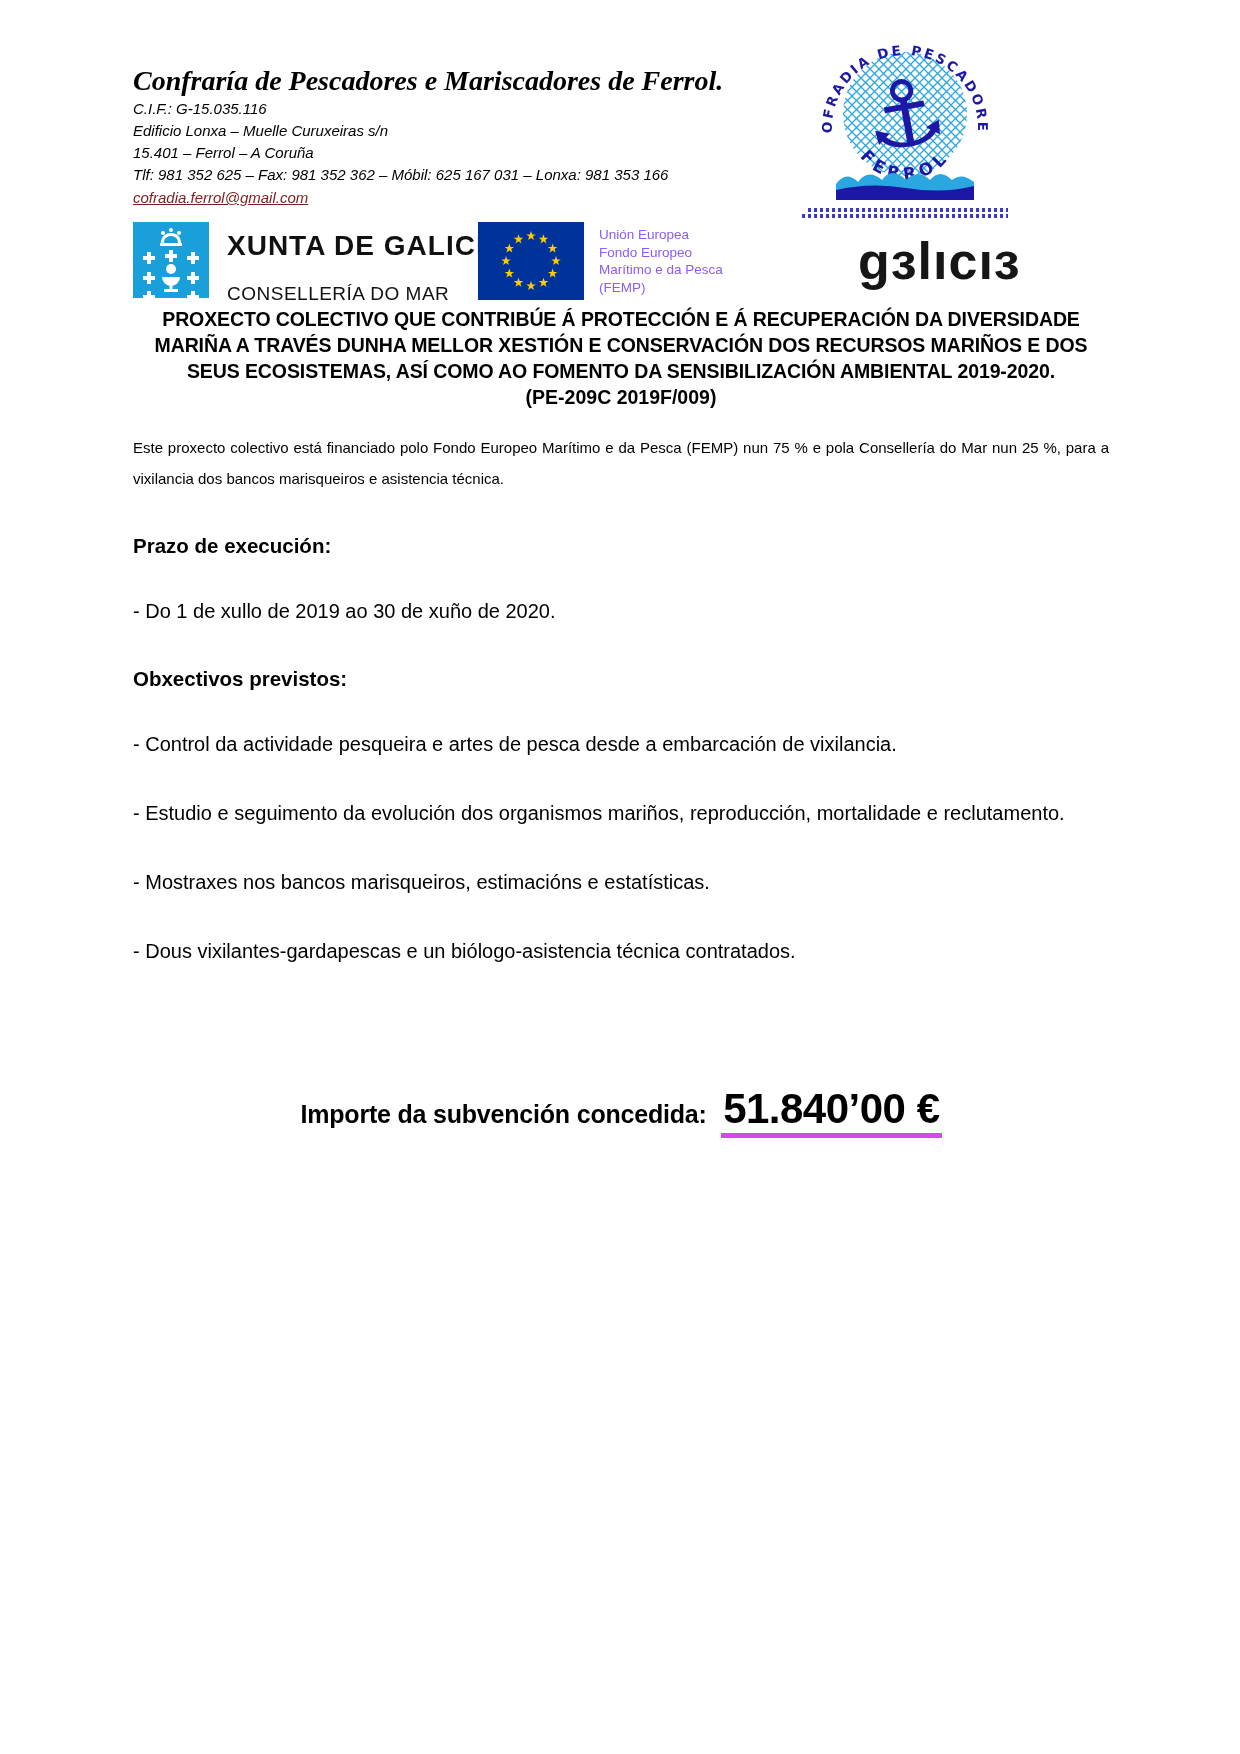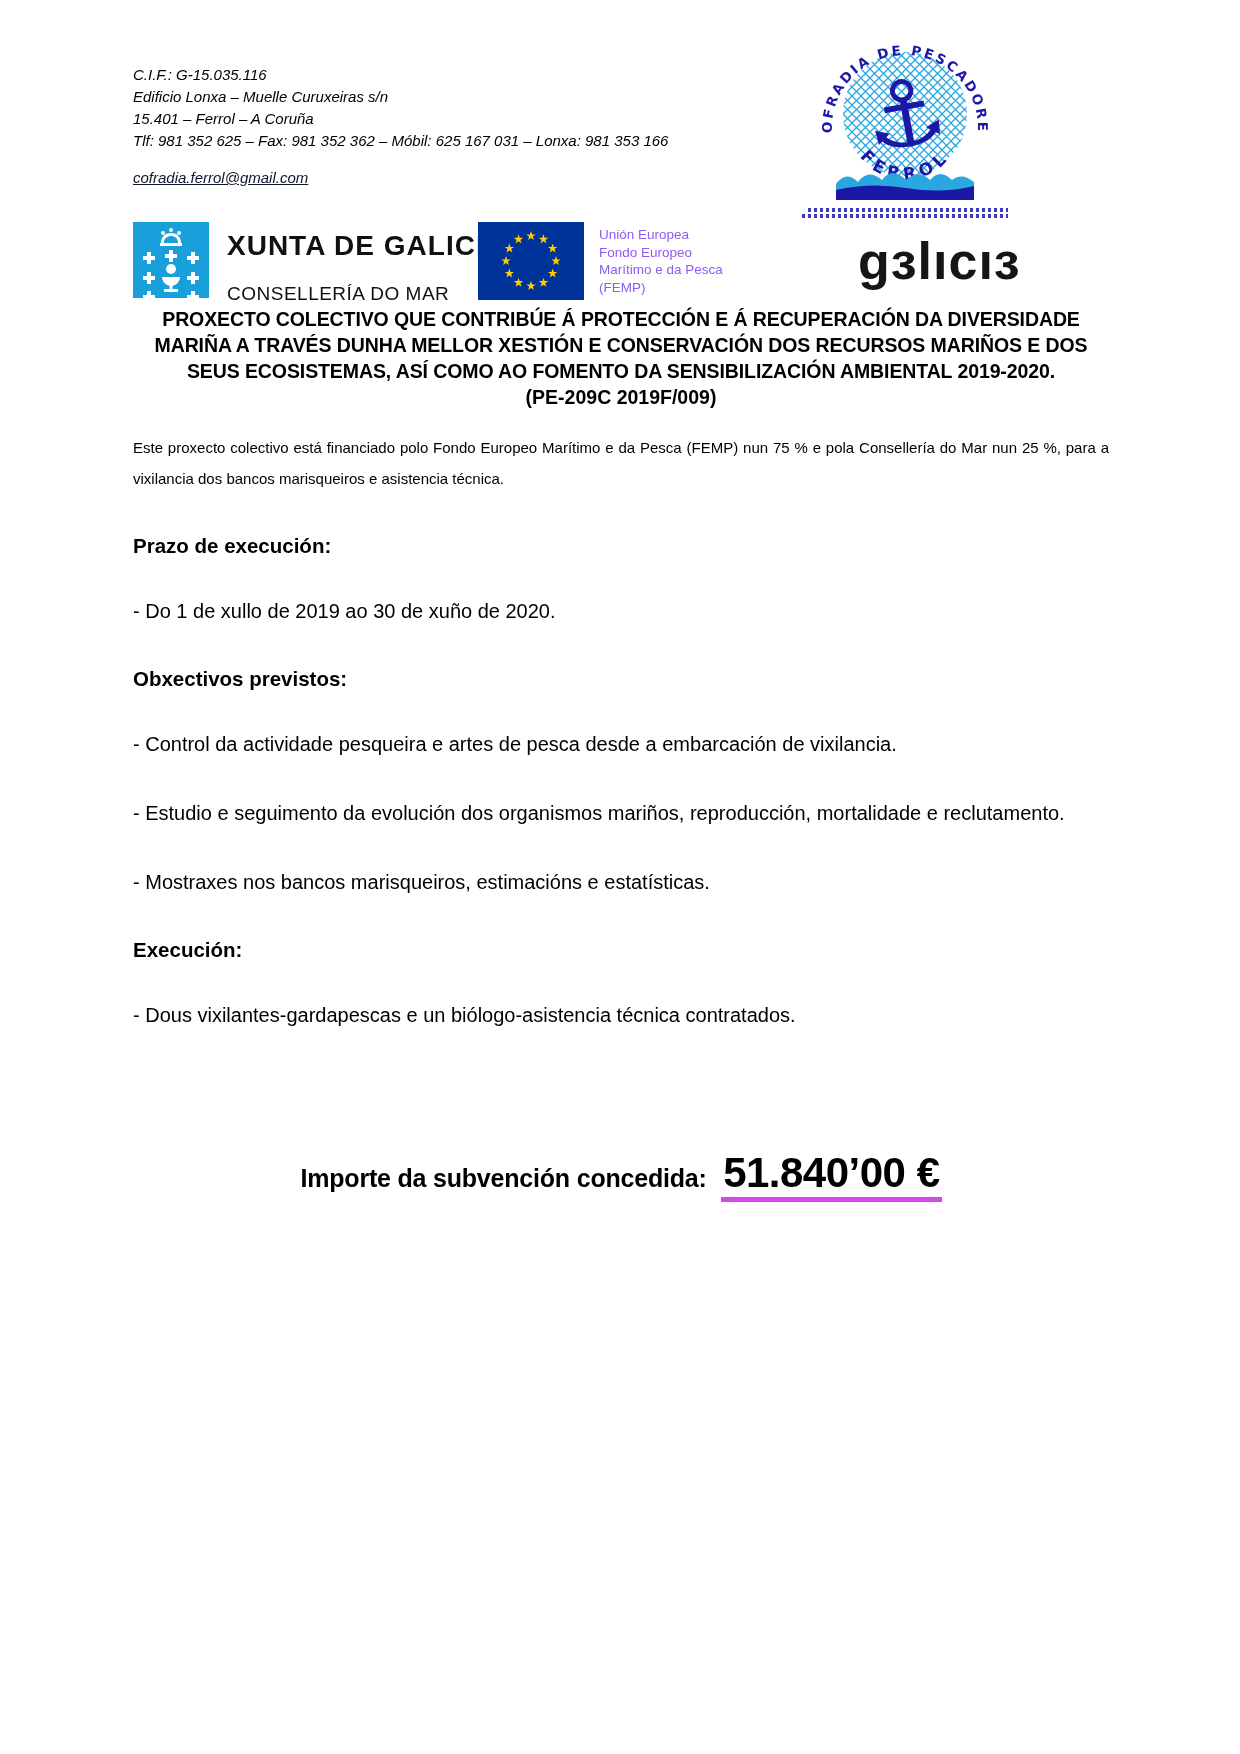--- a/index.html
+++ b/index.html
@@ -4,22 +4,22 @@
 <style>
   * { margin:0; padding:0; box-sizing:border-box; }
   body { background:#ffffff; font-family:"Liberation Sans", sans-serif; color:#000; }
   .page { position:relative; width:1240px; height:1754px; background:#fff; overflow:hidden; }
 
   
   .letterhead { position:absolute; left:133px; top:64px; width:660px; }
   .org-name { font-family:"Liberation Serif", serif; font-style:italic; font-weight:bold;
               font-size:28px; line-height:34px; white-space:nowrap; }
   .contact-line { font-style:italic; font-size:15px; line-height:22px; color:#000; }
-  .email-link { font-style:italic; font-size:15px; line-height:22px; color:#0f172a;
-                text-decoration:underline; display:inline-block; margin-top:15px; }
+  .email-link { font-style:italic; font-size:15px; line-height:22px; color:#7f1d1d;
+                text-decoration:underline; display:inline-block; margin-top:1px; }
 
   
   .seal-wrap { position:absolute; left:798px; top:42px; width:214px; }
   .seal-print-line { height:4px; margin:2px 0 0 10px;
      background:repeating-linear-gradient(90deg,#3a3ac0 0 3px, transparent 3px 6px); }
   .seal-print-line.l2 { margin-left:4px; }
 
   
   .xunta { position:absolute; left:133px; top:222px; display:flex; align-items:flex-start; }
   .xunta-text { margin-left:18px; padding-top:8px; }
@@ -43,20 +43,21 @@
   .grant-label { font-size:25px; font-weight:bold; letter-spacing:-0.2px; }
   .grant-amount { font-size:42px; font-weight:bold; letter-spacing:-0.5px;
       display:inline-block; margin-left:10px; border-bottom:5px solid #d946ef; padding:0 2px 0 2px; }
 </style>
 </head>
 <body>
 
 <div class="page">
 
   <div class="letterhead">
+    <div class="org-name">Confraría de Pescadores e Mariscadores de Ferrol.</div>
     <div class="contact-line">C.I.F.: G-15.035.116</div>
     <div class="contact-line">Edificio Lonxa – Muelle Curuxeiras s/n</div>
     <div class="contact-line">15.401 – Ferrol – A Coruña</div>
     <div class="contact-line">Tlf: 981 352 625 – Fax: 981 352 362 – Móbil: 625 167 031 – Lonxa: 981 353 166</div>
     <a class="email-link" href="#">cofradia.ferrol@gmail.com</a>
   </div>
 
   <div class="seal-wrap">
     <svg width="214" height="160" viewBox="0 0 214 160">
       <defs>
@@ -172,21 +173,20 @@
     <p class="para">Este proxecto colectivo está financiado polo Fondo Europeo Marítimo e da Pesca (FEMP) nun 75 % e pola Consellería do Mar nun 25 %, para a vixilancia dos bancos marisqueiros e asistencia técnica.</p>
 
     <div class="h-section">Prazo de execución:</div>
     <p class="item">- Do 1 de xullo de 2019 ao 30 de xuño de 2020.</p>
 
     <div class="h-section">Obxectivos previstos:</div>
     <p class="item">- Control da actividade pesqueira e artes de pesca desde a embarcación de vixilancia.</p>
     <p class="item">- Estudio e seguimento da evolución dos organismos mariños, reproducción, mortalidade e reclutamento.</p>
     <p class="item">- Mostraxes nos bancos marisqueiros, estimacións e estatísticas.</p>
 
-    <div class="h-section">Execución:</div>
     <p class="item">- Dous vixilantes-gardapescas e un biólogo-asistencia técnica contratados.</p>
 
     <div class="grant">
       <span class="grant-label">Importe da subvención concedida:</span>
       <span class="grant-amount">51.840’00 €</span>
     </div>
   </div>
 
 </div>
 

